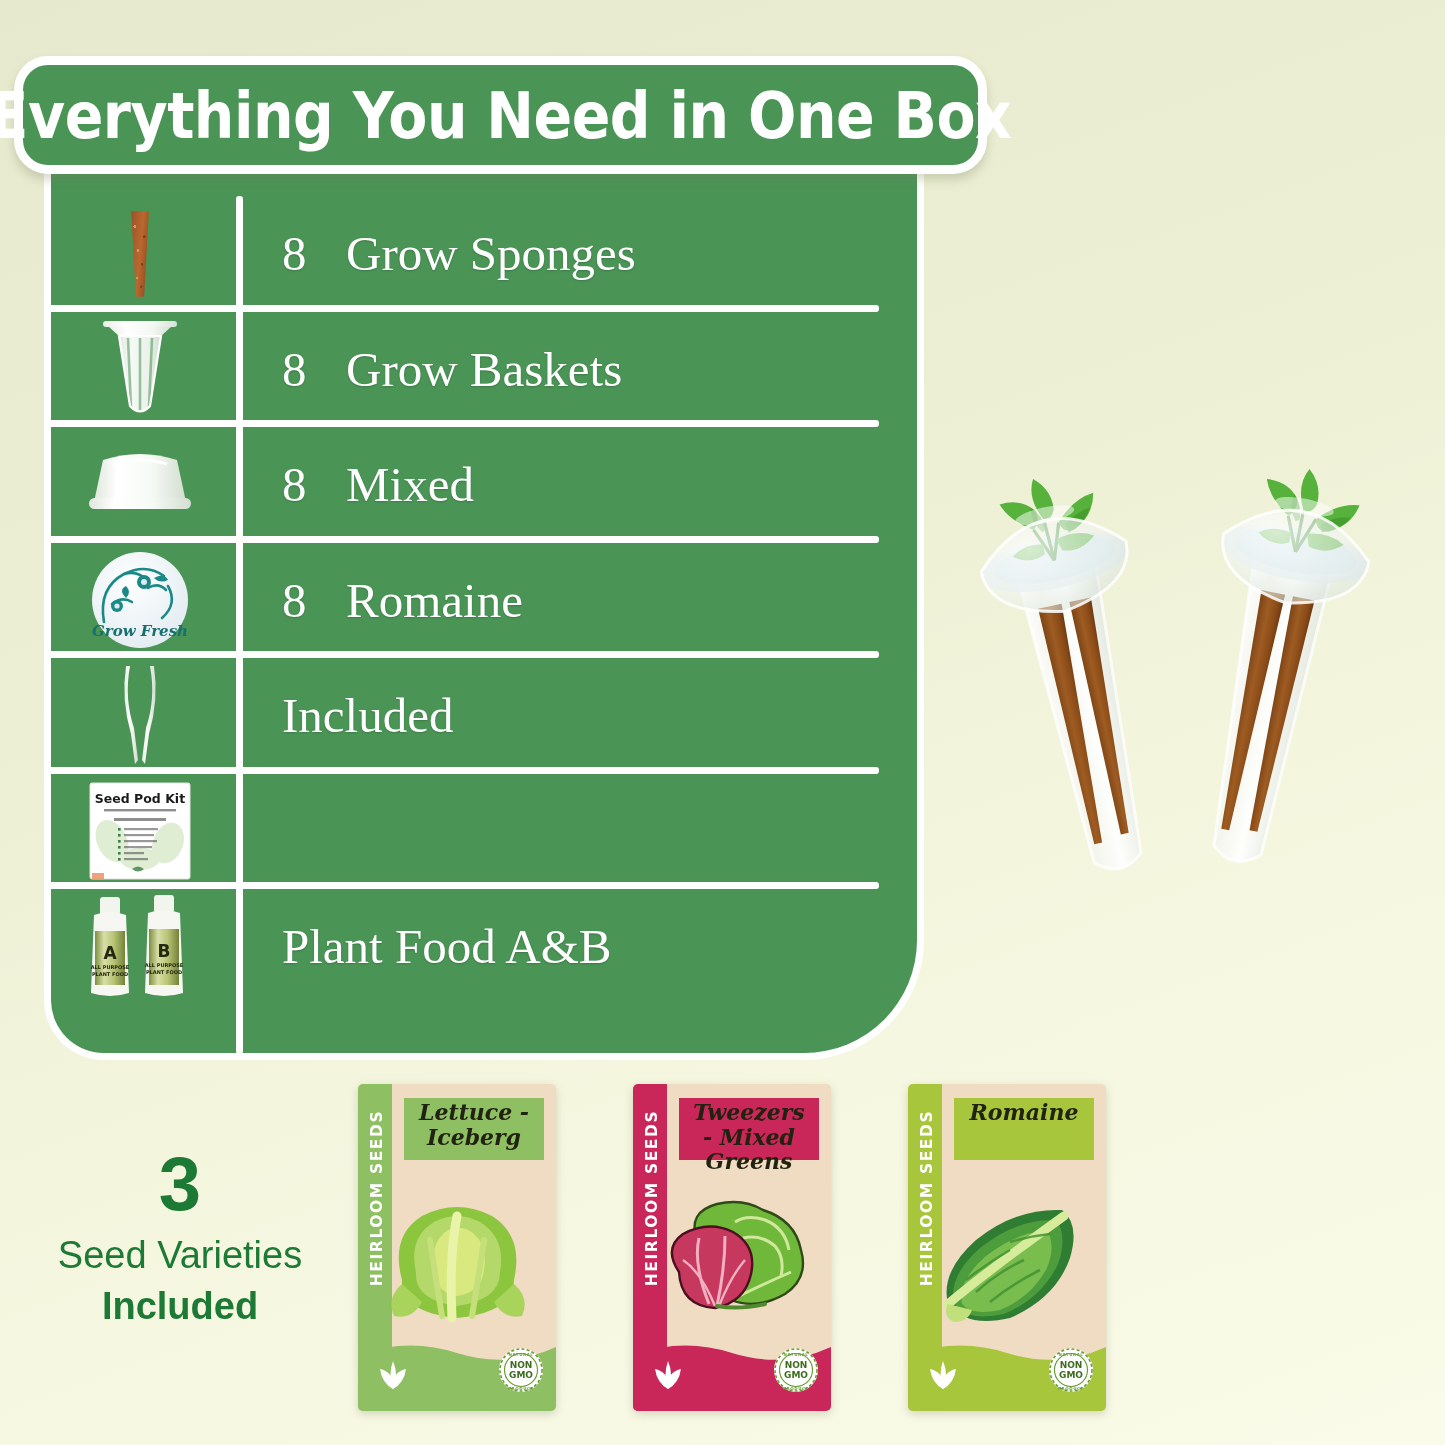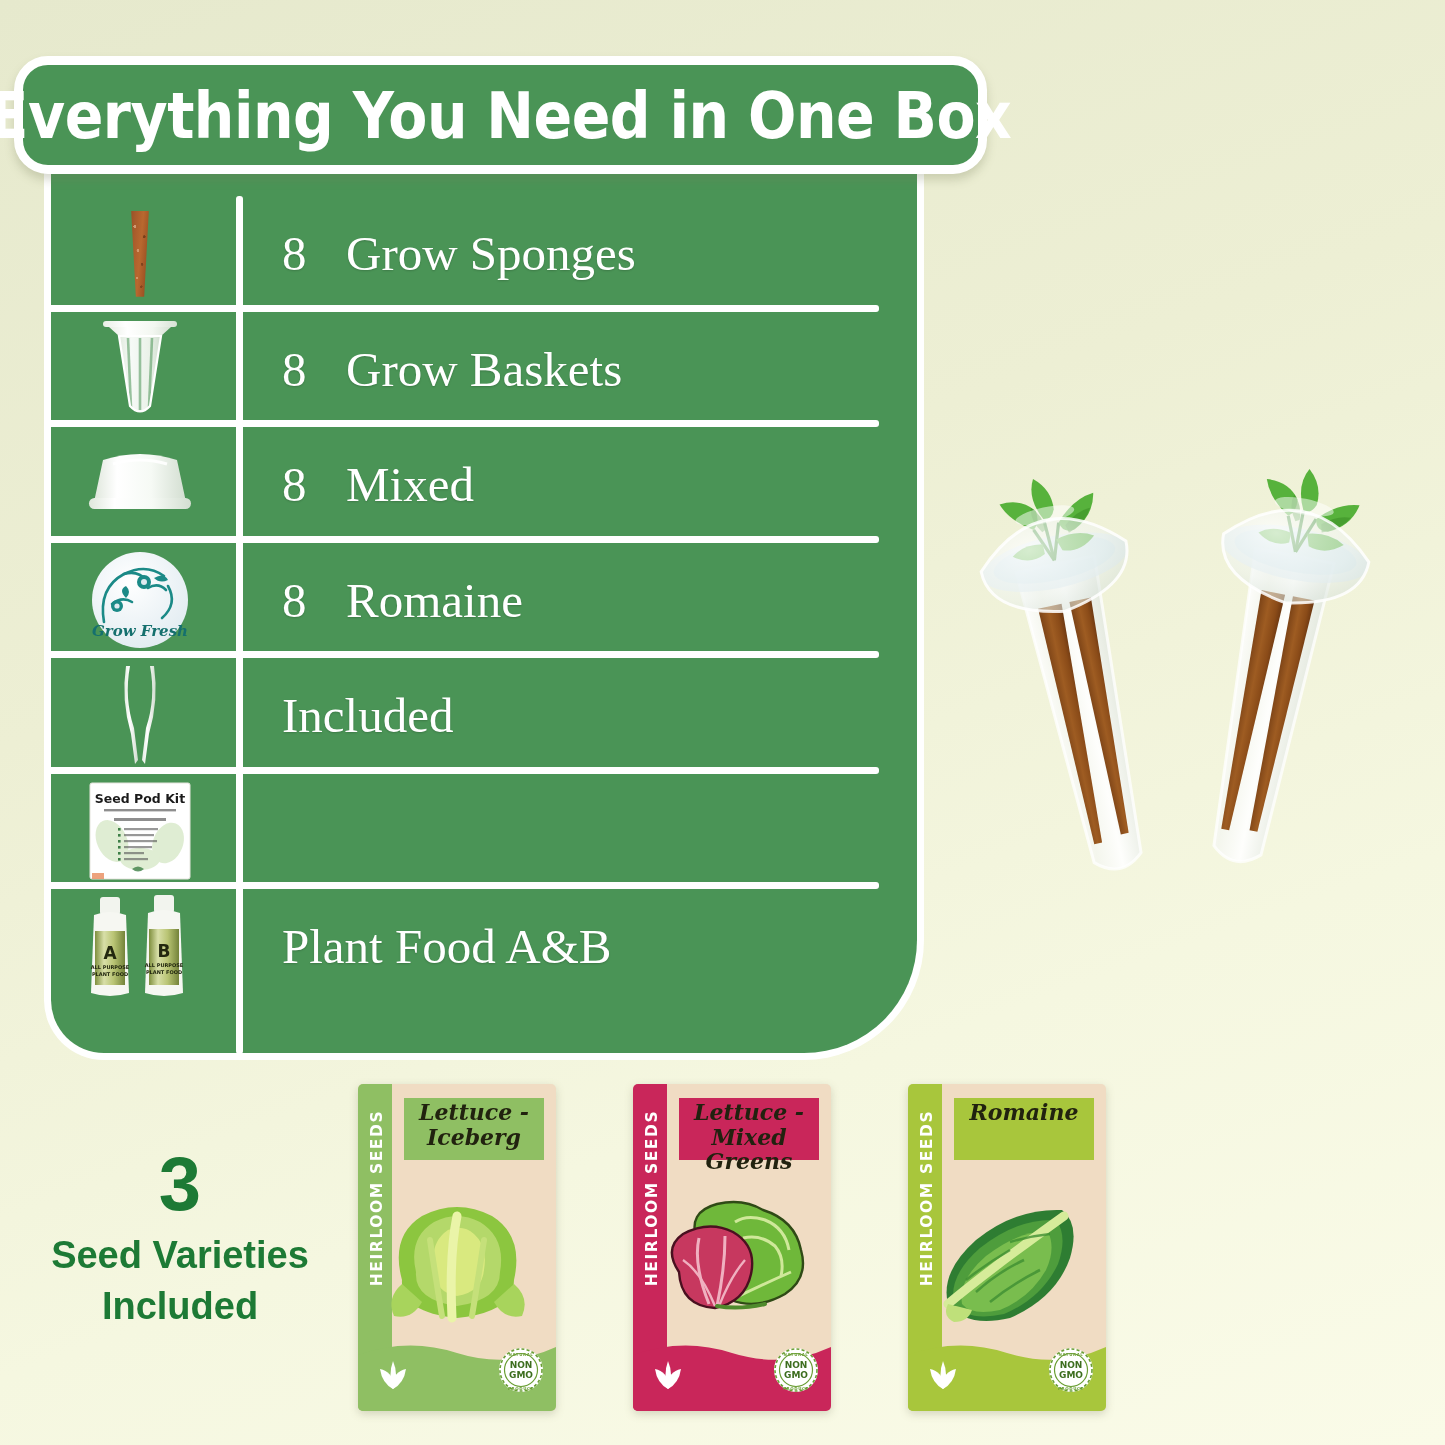--- a/index.html
+++ b/index.html
@@ -104,21 +104,21 @@
 
   
   #product-photo { position:absolute; left:958px; top:412px; width:470px; height:490px; z-index:2; }
 
   
   #varieties {
     position:absolute; left:20px; top:1148px; width:320px;
     text-align:center; color:#1d7a35; z-index:4;
   }
   #varieties-count { font-size:76px; font-weight:bold; line-height:0.95; }
-  #varieties-l1 { font-size:38px; font-weight:bold; line-height:1.35; margin-top:10px; }
+  #varieties-l1 { font-size:38px; font-weight:normal; line-height:1.35; margin-top:10px; }
   #varieties-l2 { font-size:38px; font-weight:bold; line-height:1.35; }
 
   
   .packet {
     position:absolute; top:1084px; width:198px; height:327px;
     background:#f0dcc3; border-radius:5px;
     box-shadow:0 3px 8px rgba(130,130,100,.30);
     overflow:hidden; z-index:4;
   }
   #packet-1 { left:358px; }
@@ -484,21 +484,21 @@
     <text x="23" y="8.5" text-anchor="middle" font-family="DejaVu Sans, sans-serif" font-weight="bold" font-size="4" fill="#6a9e34" letter-spacing="0.6">NATURAL</text>
     <text x="23" y="42.5" text-anchor="middle" font-family="DejaVu Sans, sans-serif" font-weight="bold" font-size="4" fill="#6a9e34" letter-spacing="0.6">PRODUCT</text>
   </svg>
 </div>
 
 <div class="packet" id="packet-2">
   <div class="pk-side" style="background:#c9265a">
     <div class="pk-side-label">HEIRLOOM SEEDS</div>
   </div>
   <div class="pk-title-box" style="background:#c9265a">
-    <div class="pk-title">Lettuce - Mixed Greens</div>
+    <div class="pk-title">Tweezers - Mixed Greens</div>
   </div>
   <svg class="pk-art" viewBox="0 0 186 172">
     <g stroke="#2f4a16" stroke-width="2.4">
       <path d="M58 64 Q48 36 78 28 Q104 22 124 34 Q156 44 162 74 Q170 102 146 118 Q118 134 92 124 Q58 112 58 64Z" fill="#6fb83a"></path>
       <path d="M96 46 Q108 38 126 44 Q146 52 150 74" fill="none" stroke="#cfe89a" stroke-width="3"></path>
       <path d="M104 62 Q122 58 136 70 Q146 82 142 100" fill="none" stroke="#cfe89a" stroke-width="3"></path>
       <path d="M92 124 Q120 110 152 96" fill="none" stroke="#cfe89a" stroke-width="3"></path>
     </g>
     <g stroke="#4a1020" stroke-width="2.4">
       <path d="M40 96 Q24 72 44 58 Q70 44 94 56 Q118 70 112 98 Q106 126 76 132 Q42 130 40 96Z" fill="#c7385f"></path>

